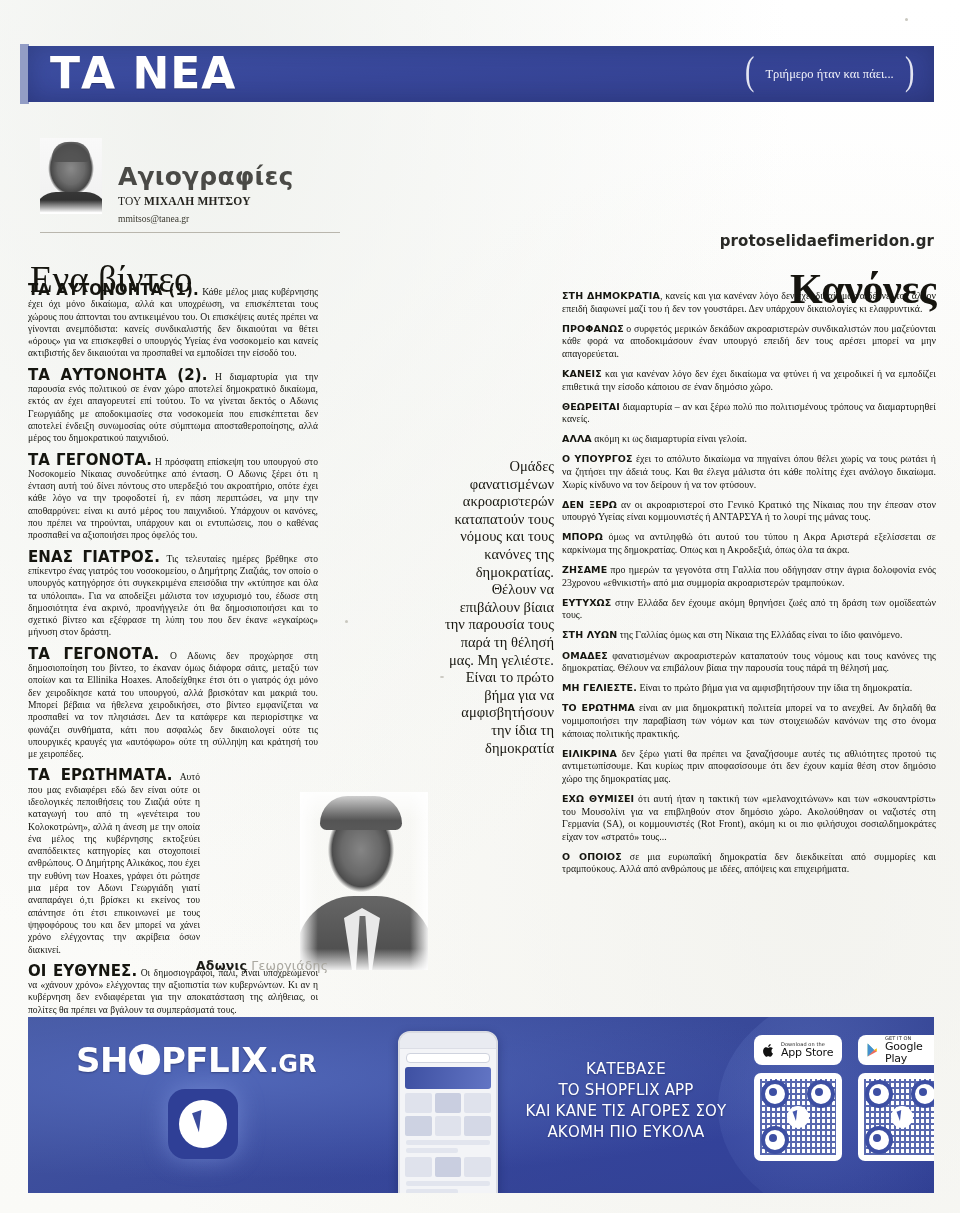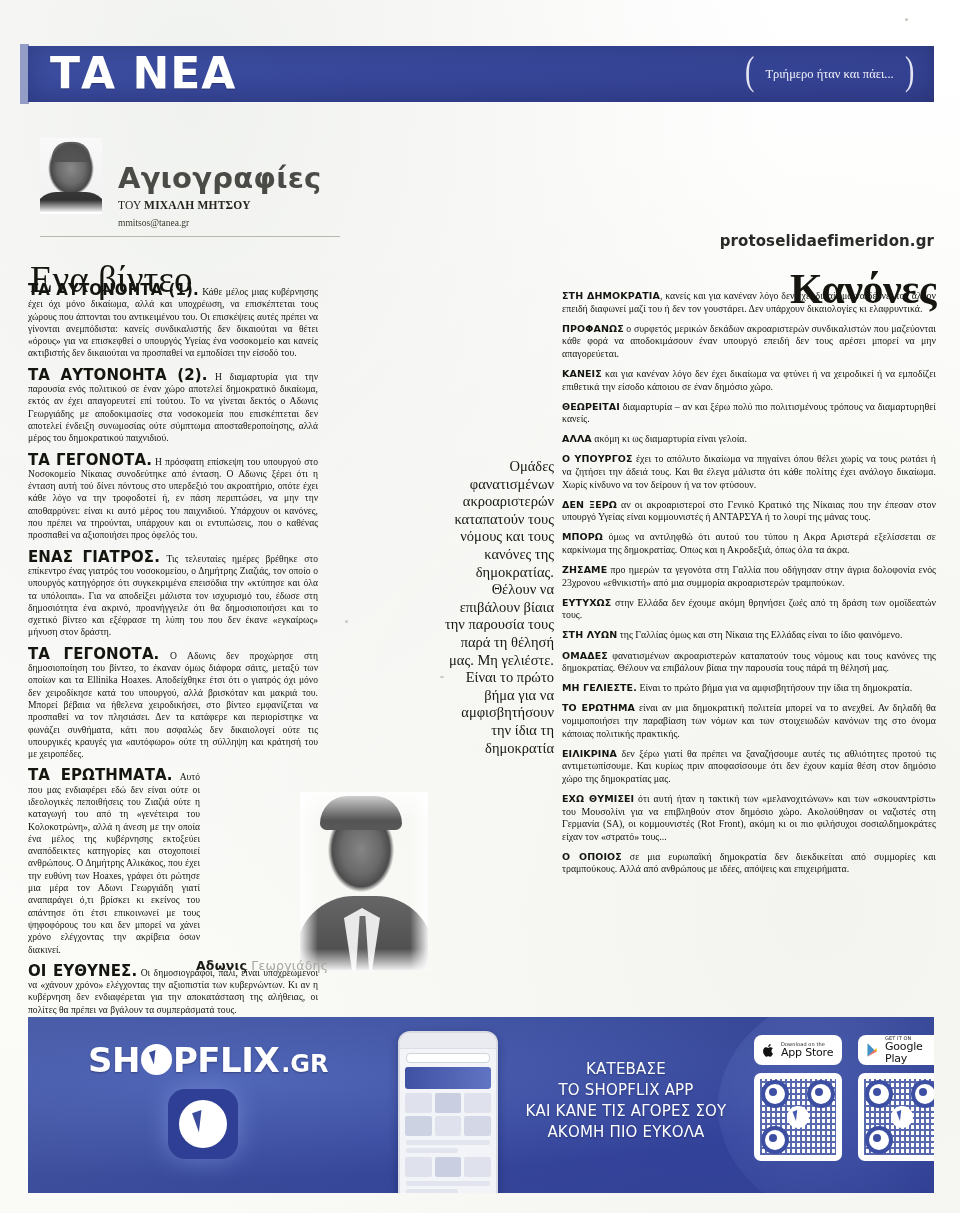--- a/index.html
+++ b/index.html
@@ -139,21 +139,21 @@
   .head-fade {
     position: absolute;
     left: 0; bottom: 0;
     width: 100%; height: 14px;
     background: linear-gradient(180deg, rgba(253,253,251,0) 0%, #fdfdfb 92%);
   }
 
   .head-title {
     font-family: "DejaVu Sans", sans-serif;
     font-weight: 700;
-    font-size: 29px;
+    font-size: 25px;
     color: #4a4a46;
     letter-spacing: .2px;
     line-height: 1;
     white-space: nowrap;
   }
   .head-author {
     font-family: "Liberation Serif", serif;
     font-size: 11.5px;
     color: #25241f;
     letter-spacing: .2px;
@@ -330,21 +330,20 @@
     left: 48px;
     top: 23px;
     font-family: "DejaVu Sans", sans-serif;
     font-weight: 700;
     font-size: 34px;
     color: #ffffff;
     letter-spacing: -.5px;
     display: flex;
     align-items: baseline;
     text-shadow: 0 1px 2px rgba(10,14,50,.4);
-    margin-left: 12px;
   }
   .ad-logo .dot-o {
     position: relative;
     display: inline-block;
     width: 31px; height: 31px;
     border-radius: 50%;
     background: #ffffff;
     margin: 0 1px;
     transform: translateY(3px);
   }

